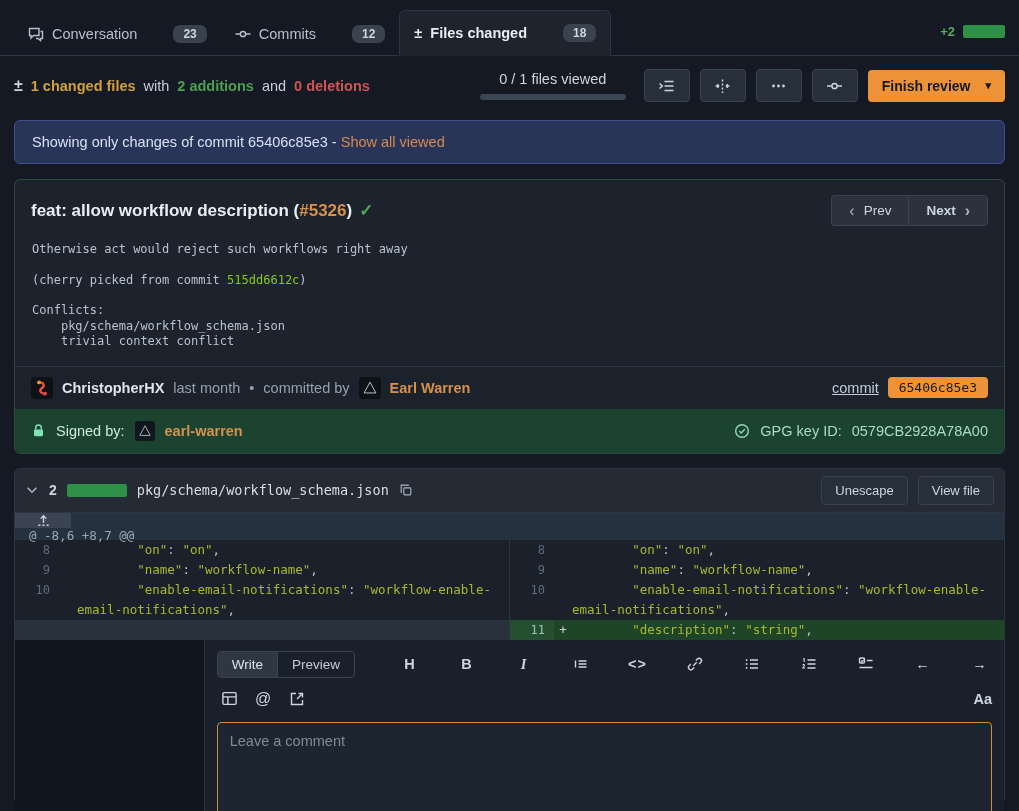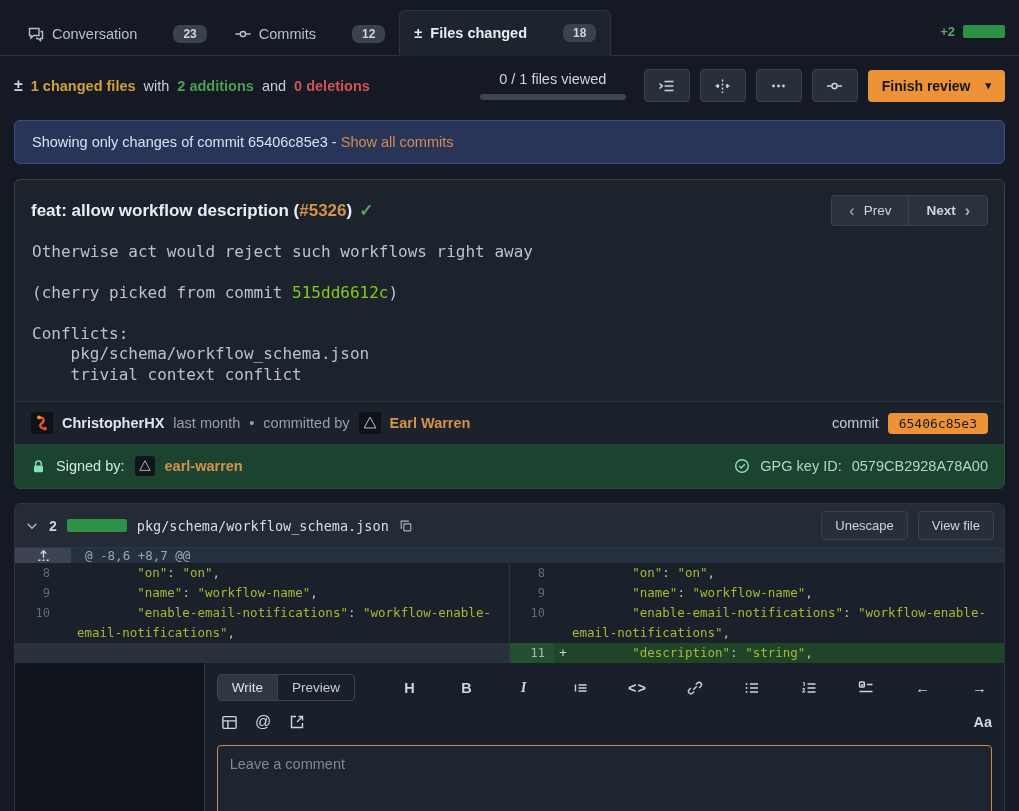--- a/index.html
+++ b/index.html
@@ -44,41 +44,41 @@
   .commit-header { display:flex; align-items:center; justify-content:space-between; padding:15px 16px 12px; }
   .commit-title { font-size:17px; font-weight:600; color:#e9eef4; }
   .commit-title .issue { color:#d6914a; }
   .commit-title .check { color:#4daa57; margin-left:7px; font-weight:700; }
   .btngroup { display:flex; }
   .btngroup .gbtn { background:#2b323e; border:1px solid #3a4350; color:#cdd5df; font-size:13.5px; padding:7px 17px; display:flex; align-items:center; gap:9px; cursor:pointer; }
   .btngroup .gbtn:first-child { border-radius:4px 0 0 4px; border-right:none; }
   .btngroup .gbtn:last-child { border-radius:0 4px 4px 0;font-weight:bold; }
   .chev { font-size:16px; line-height:10px; color:#aab4c2; }
   .commit-body { padding:4px 17px 16px; }
-  .commit-body pre { font-family:"DejaVu Sans Mono", monospace; font-size:16px; line-height:1.28; color:#b9c2cd; white-space:pre-wrap; }
+  .commit-body pre { font-family:"DejaVu Sans Mono", monospace; font-size:12px; line-height:1.28; color:#b9c2cd; white-space:pre-wrap; }
   .commit-body a { color:#84cc16; text-decoration:none; cursor:pointer; }
   .commit-meta { border-top:1px solid #2a3340; padding:10px 16px; display:flex; align-items:center; gap:9px; font-size:14.5px; background:#1b222b; }
   .avatar { width:22px; height:22px; border-radius:3px; background:#0e1217; display:flex; align-items:center; justify-content:center; flex:none; }
   .a-name { font-weight:700; color:#dfe6ee; cursor:pointer; }
   .a-mut { color:#95a0ae; }
   .a-committer { font-weight:700; color:#d6914a; cursor:pointer; }
   .sha-badge { background:#ee9238; color:#181d24; font-family:"DejaVu Sans Mono", monospace; font-size:13px; padding:3px 11px; border-radius:4px; cursor:pointer; }
   .signature { background:#1b4330; padding:12px 16px; display:flex; align-items:center; gap:10px; font-size:14.5px; color:#cfe9da; }
   .signature .signer { color:#d6914a; font-weight:600; cursor:pointer; }
   .signature .gpg { color:#a9dcbf; }
   .tri-avatar { width:20px; height:20px; border-radius:3px; background:#11161d; display:flex; align-items:center; justify-content:center; flex:none; }
 
   
   .filebox { margin:14px 14px 0; border:1px solid #2c3540; border-bottom:none; border-radius:6px 6px 0 0; background:#1b212b; display:flex; flex-direction:column; height:332px; }
   .file-header { display:flex; align-items:center; gap:10px; padding:7px 10px; background:#242b35; border-bottom:1px solid #2c3540; border-radius:6px 6px 0 0; }
   .fh-count { font-weight:700; color:#cdd5df; font-size:14px; }
   .fh-bar { width:60px; height:13px; background:#2f9148; border-radius:2px; }
   .fh-path { font-family:"DejaVu Sans Mono", monospace; font-size:13.5px; color:#d7dee6; }
   .smallbtn { background:#272f3a; border:1px solid #39424f; border-radius:4px; padding:6px 13px; color:#cdd5df; font-size:13px; cursor:pointer; }
-  .hunkrow { display:flex; align-items:stretch; background:#26313f; height:27px; font-family:"DejaVu Sans Mono", monospace; font-size:12.5px; color:#9aa6b6; }
+  .hunkrow { display:flex; align-items:stretch; background:#26313f; height:27px; font-family:"DejaVu Sans Mono", monospace; font-size:12.5px; color:#9aa6b6;flex-direction:column; }
   .expandcell { width:56px; background:#3b4452; display:flex; align-items:center; justify-content:center; color:#cfd6dd; cursor:pointer; flex:none; }
   .hunktext { display:flex; align-items:center; padding-left:14px; }
   .difftable { font-family:"DejaVu Sans Mono", monospace; font-size:12.5px; line-height:20px; }
   .drow { display:flex; align-items:stretch; }
   .dside { flex:1 1 0; display:flex; min-width:0; }
   .dside.right { border-left:1px solid #2c3540; }
   .cell-num { width:44px; flex:none; text-align:right; padding-right:9px; color:#5f6b7e; font-size:12px; cursor:pointer; }
   .cell-sign { width:18px; flex:none; text-align:center; color:#cdd5df; }
   .cell-code { flex:1; min-width:0; padding-right:6px; white-space:pre-wrap; overflow-wrap:break-word; color:#b9c2cd; }
   .tok-s { color:#a9b831; }
@@ -181,21 +181,21 @@
     </div>
     <div class="finishbtn">
       <span>Finish review</span>
       <span style="font-size:11px;">▾</span>
     </div>
   </div>
 </div>
 
 <div class="banner">
   <span>Showing only changes of commit 65406c85e3 -</span>
-  <a>Show all commits</a>
+  <a>Show all viewed</a>
 </div>
 
 <div class="commitbox">
   <div class="commit-header">
     <div class="commit-title">
       <span>feat: allow workflow description (</span><span class="issue">#5326</span><span>)</span><span class="check">✓</span>
     </div>
     <div class="btngroup">
       <div class="gbtn">
         <span class="chev">‹</span>
@@ -228,21 +228,21 @@
     <span class="a-mut">last month</span>
     <span class="a-mut">•</span>
     <span class="a-mut">committed by</span>
     <span class="avatar">
       <svg width="18" height="18" viewBox="0 0 20 20" fill="none" stroke="#c8d1da" stroke-width="1">
         <path d="M10 3.5 L16.5 15.5 L3.5 15.5 Z"></path>
       </svg>
     </span>
     <span class="a-committer">Earl Warren</span>
     <span class="spacer"></span>
-    <span style="color:#c3ccd8;">commit</span>
+    <span style="color:#c3ccd8;text-decoration:underline;">commit</span>
     <span class="sha-badge">65406c85e3</span>
   </div>
   <div class="signature">
     <span class="ic">
       <svg width="15" height="15" viewBox="0 0 16 16" fill="#7fe3b4">
         <path d="M5 7V5a3 3 0 0 1 6 0v2" fill="none" stroke="#7fe3b4" stroke-width="1.6"></path>
         <rect x="3.2" y="7" width="9.6" height="7" rx="1.2"></rect>
       </svg>
     </span>
     <span>Signed by:</span>

